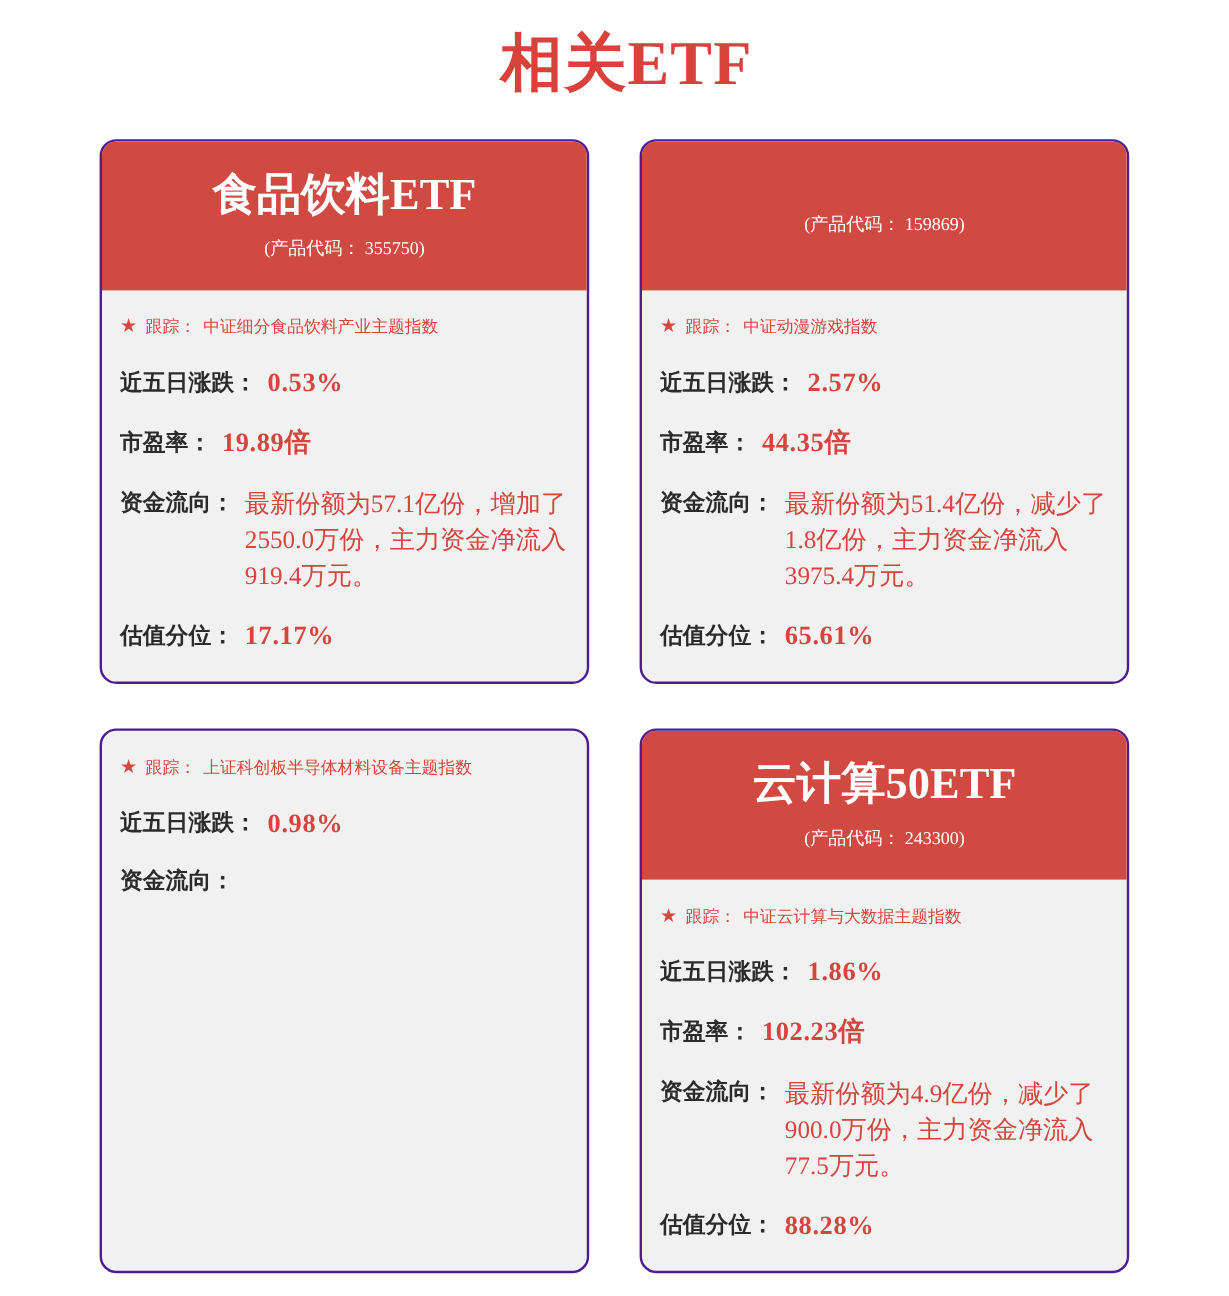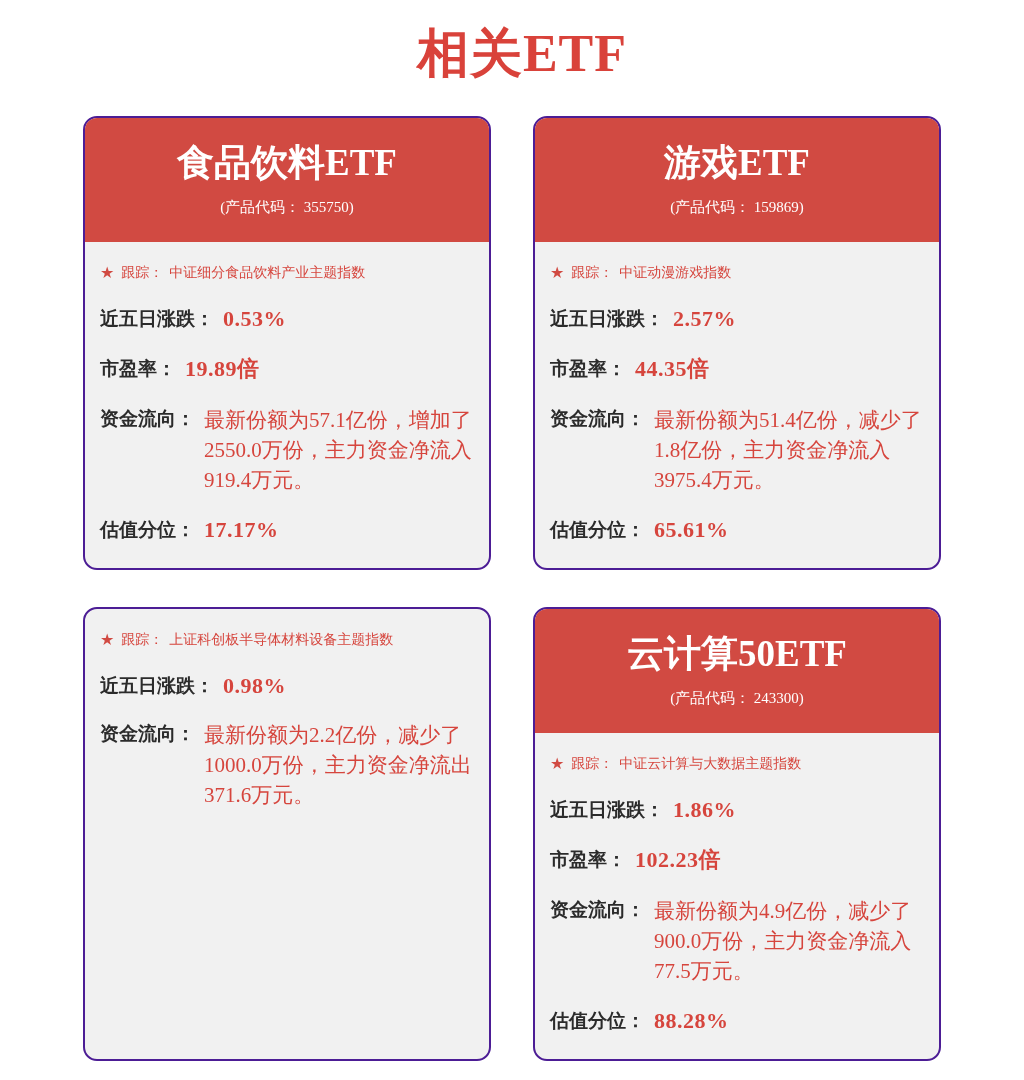--- a/index.html
+++ b/index.html
@@ -145,21 +145,20 @@
         </div>
         <div class="stat-row">
           <span class="stat-label">估值分位：</span>
           <span class="stat-value">17.17%</span>
         </div>
       </div>
     </div>
 
     <div class="etf-card">
       <div class="card-header">
-        <div class="card-title">游戏ETF</div>
         <div class="card-code">(产品代码： 159869)</div>
       </div>
       <div class="card-body">
         <div class="track-row">
           <span class="star-icon">★</span>
           <span class="track-label">跟踪：</span>
           <span class="track-index">中证动漫游戏指数</span>
         </div>
         <div class="stat-row">
           <span class="stat-label">近五日涨跌：</span>
@@ -186,21 +185,20 @@
           <span class="star-icon">★</span>
           <span class="track-label">跟踪：</span>
           <span class="track-index">上证科创板半导体材料设备主题指数</span>
         </div>
         <div class="stat-row">
           <span class="stat-label">近五日涨跌：</span>
           <span class="stat-value">0.98%</span>
         </div>
         <div class="stat-row flow-row">
           <span class="stat-label">资金流向：</span>
-          <span class="flow-text">最新份额为2.2亿份，减少了1000.0万份，主力资金净流出371.6万元。</span>
         </div>
       </div>
     </div>
 
     <div class="etf-card">
       <div class="card-header">
         <div class="card-title">云计算50ETF</div>
         <div class="card-code">(产品代码： 243300)</div>
       </div>
       <div class="card-body">

